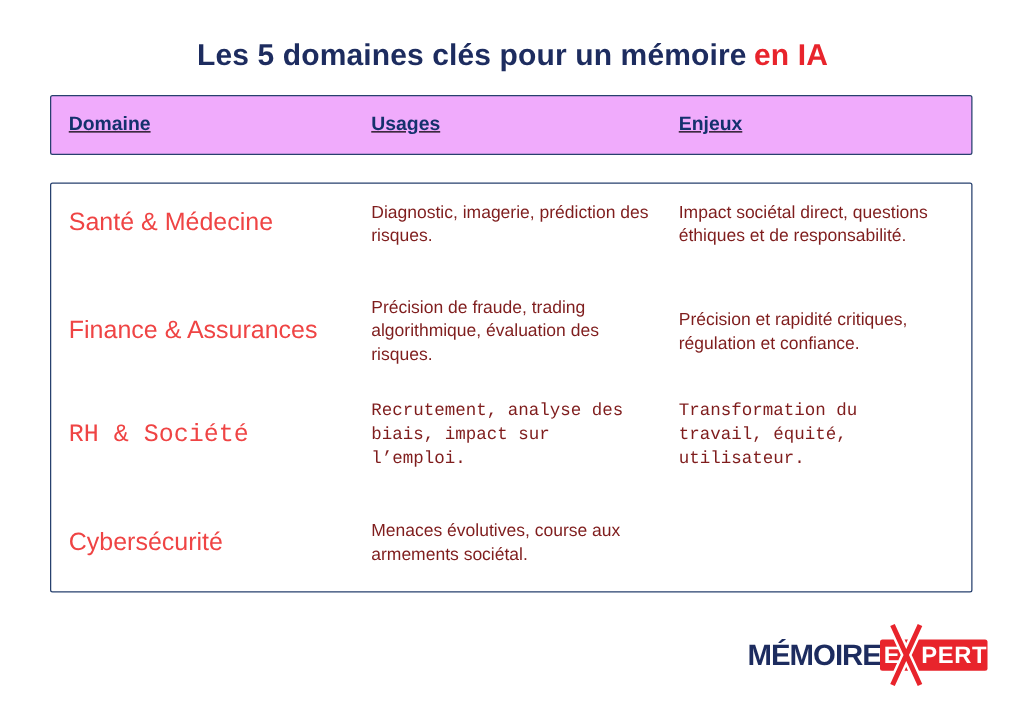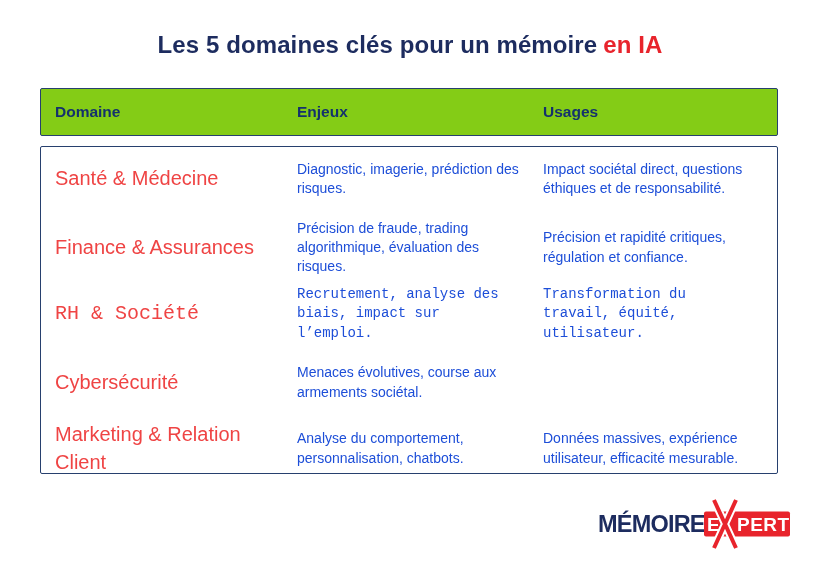--- a/index.html
+++ b/index.html
@@ -17,29 +17,30 @@
     text-align: center;
     font-size: 24px;
     font-weight: bold;
     color: #1d2c5f;
     letter-spacing: 0.1px;
   }
   .title .accent { color: #e8242c; margin-left: 6px; }
 
   .thead {
     position: absolute;
-    left: 40px; top: 88px;
+    left: 40px; top: 76px;
     width: 738px; height: 48px;
     box-sizing: border-box;
-    background: #84cc16;
+    background: #f0abfc;
     border: 1.5px solid #27406e;
     border-radius: 2px;
     display: grid;
     grid-template-columns: 256px 246px 1fr;
     align-items: center;
+    text-decoration: underline;
   }
   .hcell {
     font-weight: bold;
     font-size: 15.5px;
     color: #14316d;
     padding-right: 16px;
   }
   .hcell.c1 { padding-left: 14px; }
 
   .tbody {
@@ -59,21 +60,21 @@
     grid-template-columns: 256px 246px 1fr;
     align-items: center;
   }
   .row:nth-child(1) { min-height: 64px; }
   .row:nth-child(2) { min-height: 73px; }
   .row:nth-child(3) { min-height: 60px; font-family: Liberation Mono, monospace; }
   .row:nth-child(4) { min-height: 77px; }
   .row:nth-child(5) { min-height: 51px; }
   .cell {
     font-size: 14px;
-    color: #1d4ed8;
+    color: #7f1d1d;
     line-height: 1.38;
     padding-right: 22px;
   }
   .cell.c1 {
     padding-left: 14px;
     font-size: 20px;
     color: #ef4444;
   }
 
   .logo {
@@ -83,22 +84,22 @@
   }
   .logo svg { display: block; }
 </style>
 </head>
 <body>
 
 <h1 class="title"><span>Les 5 domaines clés pour un mémoire</span><span class="accent">en IA</span></h1>
 
 <div class="thead">
   <div class="hcell c1">Domaine</div>
+  <div class="hcell">Usages</div>
   <div class="hcell">Enjeux</div>
-  <div class="hcell">Usages</div>
 </div>
 
 <div class="tbody">
   <div class="row">
     <div class="cell c1">Santé &amp; Médecine</div>
     <div class="cell">Diagnostic, imagerie, prédiction des risques.</div>
     <div class="cell">Impact sociétal direct, questions éthiques et de responsabilité.</div>
   </div>
   <div class="row">
     <div class="cell c1">Finance &amp; Assurances</div>
@@ -107,25 +108,20 @@
   </div>
   <div class="row">
     <div class="cell c1">RH &amp; Société</div>
     <div class="cell">Recrutement, analyse des biais, impact sur l’emploi.</div>
     <div class="cell">Transformation du travail, équité, utilisateur.</div>
   </div>
   <div class="row">
     <div class="cell c1">Cybersécurité</div>
     <div class="cell">Menaces évolutives, course aux armements sociétal.</div>
   </div>
-  <div class="row">
-    <div class="cell c1">Marketing &amp; Relation Client</div>
-    <div class="cell">Analyse du comportement, personnalisation, chatbots.</div>
-    <div class="cell">Données massives, expérience utilisateur, efficacité mesurable.</div>
-  </div>
 </div>
 
 <div class="logo">
   <svg width="194" height="50" viewBox="0 0 194 50" xmlns="http://www.w3.org/2000/svg">
     <text x="0" y="33" font-family="Liberation Sans, sans-serif" font-size="23.5" font-weight="bold" fill="#1d2c5f" letter-spacing="-0.8">MÉMOIRE-</text>
     <rect x="106" y="12.5" width="86" height="25" rx="2" fill="#e8242c"></rect>
     <text x="109" y="31.5" font-family="Liberation Sans, sans-serif" font-size="19" font-weight="bold" fill="#ffffff">E</text>
     <g>
       <path d="M116 1 L138 49 M138 1 L116 49" stroke="#ffffff" stroke-width="8" fill="none"></path>
       <path d="M116 1 L138 49 M138 1 L116 49" stroke="#e8242c" stroke-width="4" fill="none"></path>

